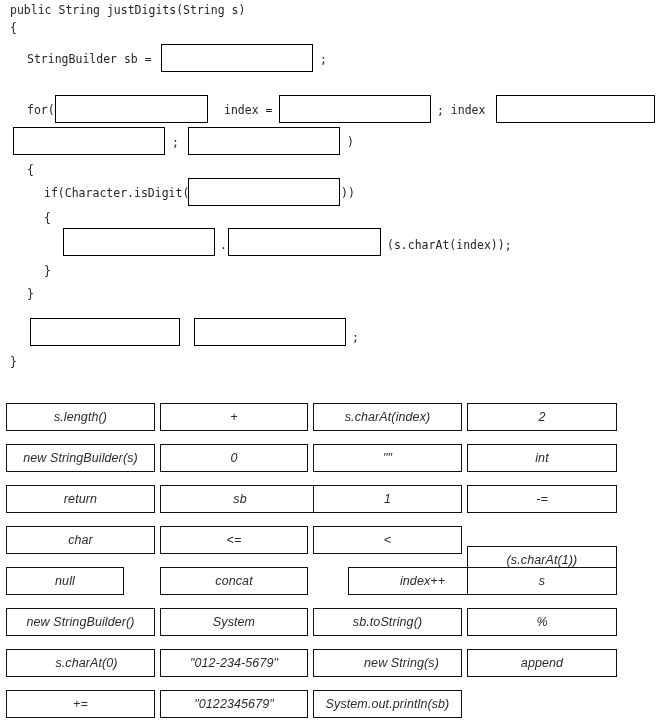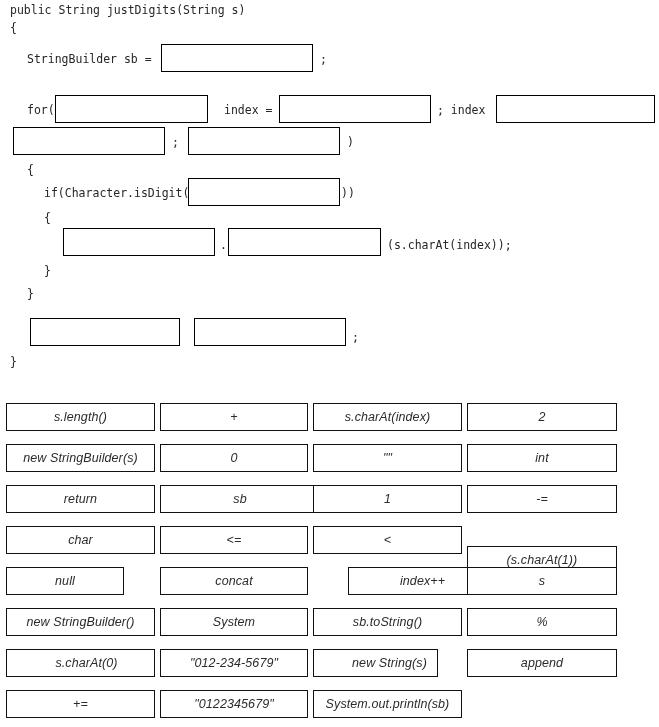--- a/index.html
+++ b/index.html
@@ -122,18 +122,18 @@
     <div class="tile" style="left: 6px; top: 172px; width: 118px;">null</div>
     <div class="tile" style="left: 160px; top: 172px; width: 148px;">concat</div>
     <div class="tile" style="left: 313px; top: 172px; width: 149px; margin-left: 35px;">index++</div>
     <div class="tile" style="left: 467px; top: 172px; width: 150px;">s</div>
     <div class="tile" style="left: 6px; top: 213px; width: 149px;">new StringBuilder()</div>
     <div class="tile" style="left: 160px; top: 213px; width: 148px;">System</div>
     <div class="tile" style="left: 313px; top: 213px; width: 149px;">sb.toString()</div>
     <div class="tile" style="left: 467px; top: 213px; width: 150px;">%</div>
     <div class="tile" style="left: 6px; top: 254px; width: 149px; padding-left: 12px;">s.charAt(0)</div>
     <div class="tile" style="left: 160px; top: 254px; width: 148px;">"012-234-5679"</div>
-    <div class="tile" style="left: 313px; top: 254px; width: 125px; padding-left: 28px;">new String(s)</div>
+    <div class="tile" style="left: 313px; top: 254px; width: 149px; padding-left: 28px;">new String(s)</div>
     <div class="tile" style="left: 467px; top: 254px; width: 150px;">append</div>
     <div class="tile" style="left: 6px; top: 295px; width: 149px;">+=</div>
     <div class="tile" style="left: 160px; top: 295px; width: 148px;">"0122345679"</div>
     <div class="tile" style="left: 313px; top: 295px; width: 149px;">System.out.println(sb)</div>
   </div>
 
 </body></html>

